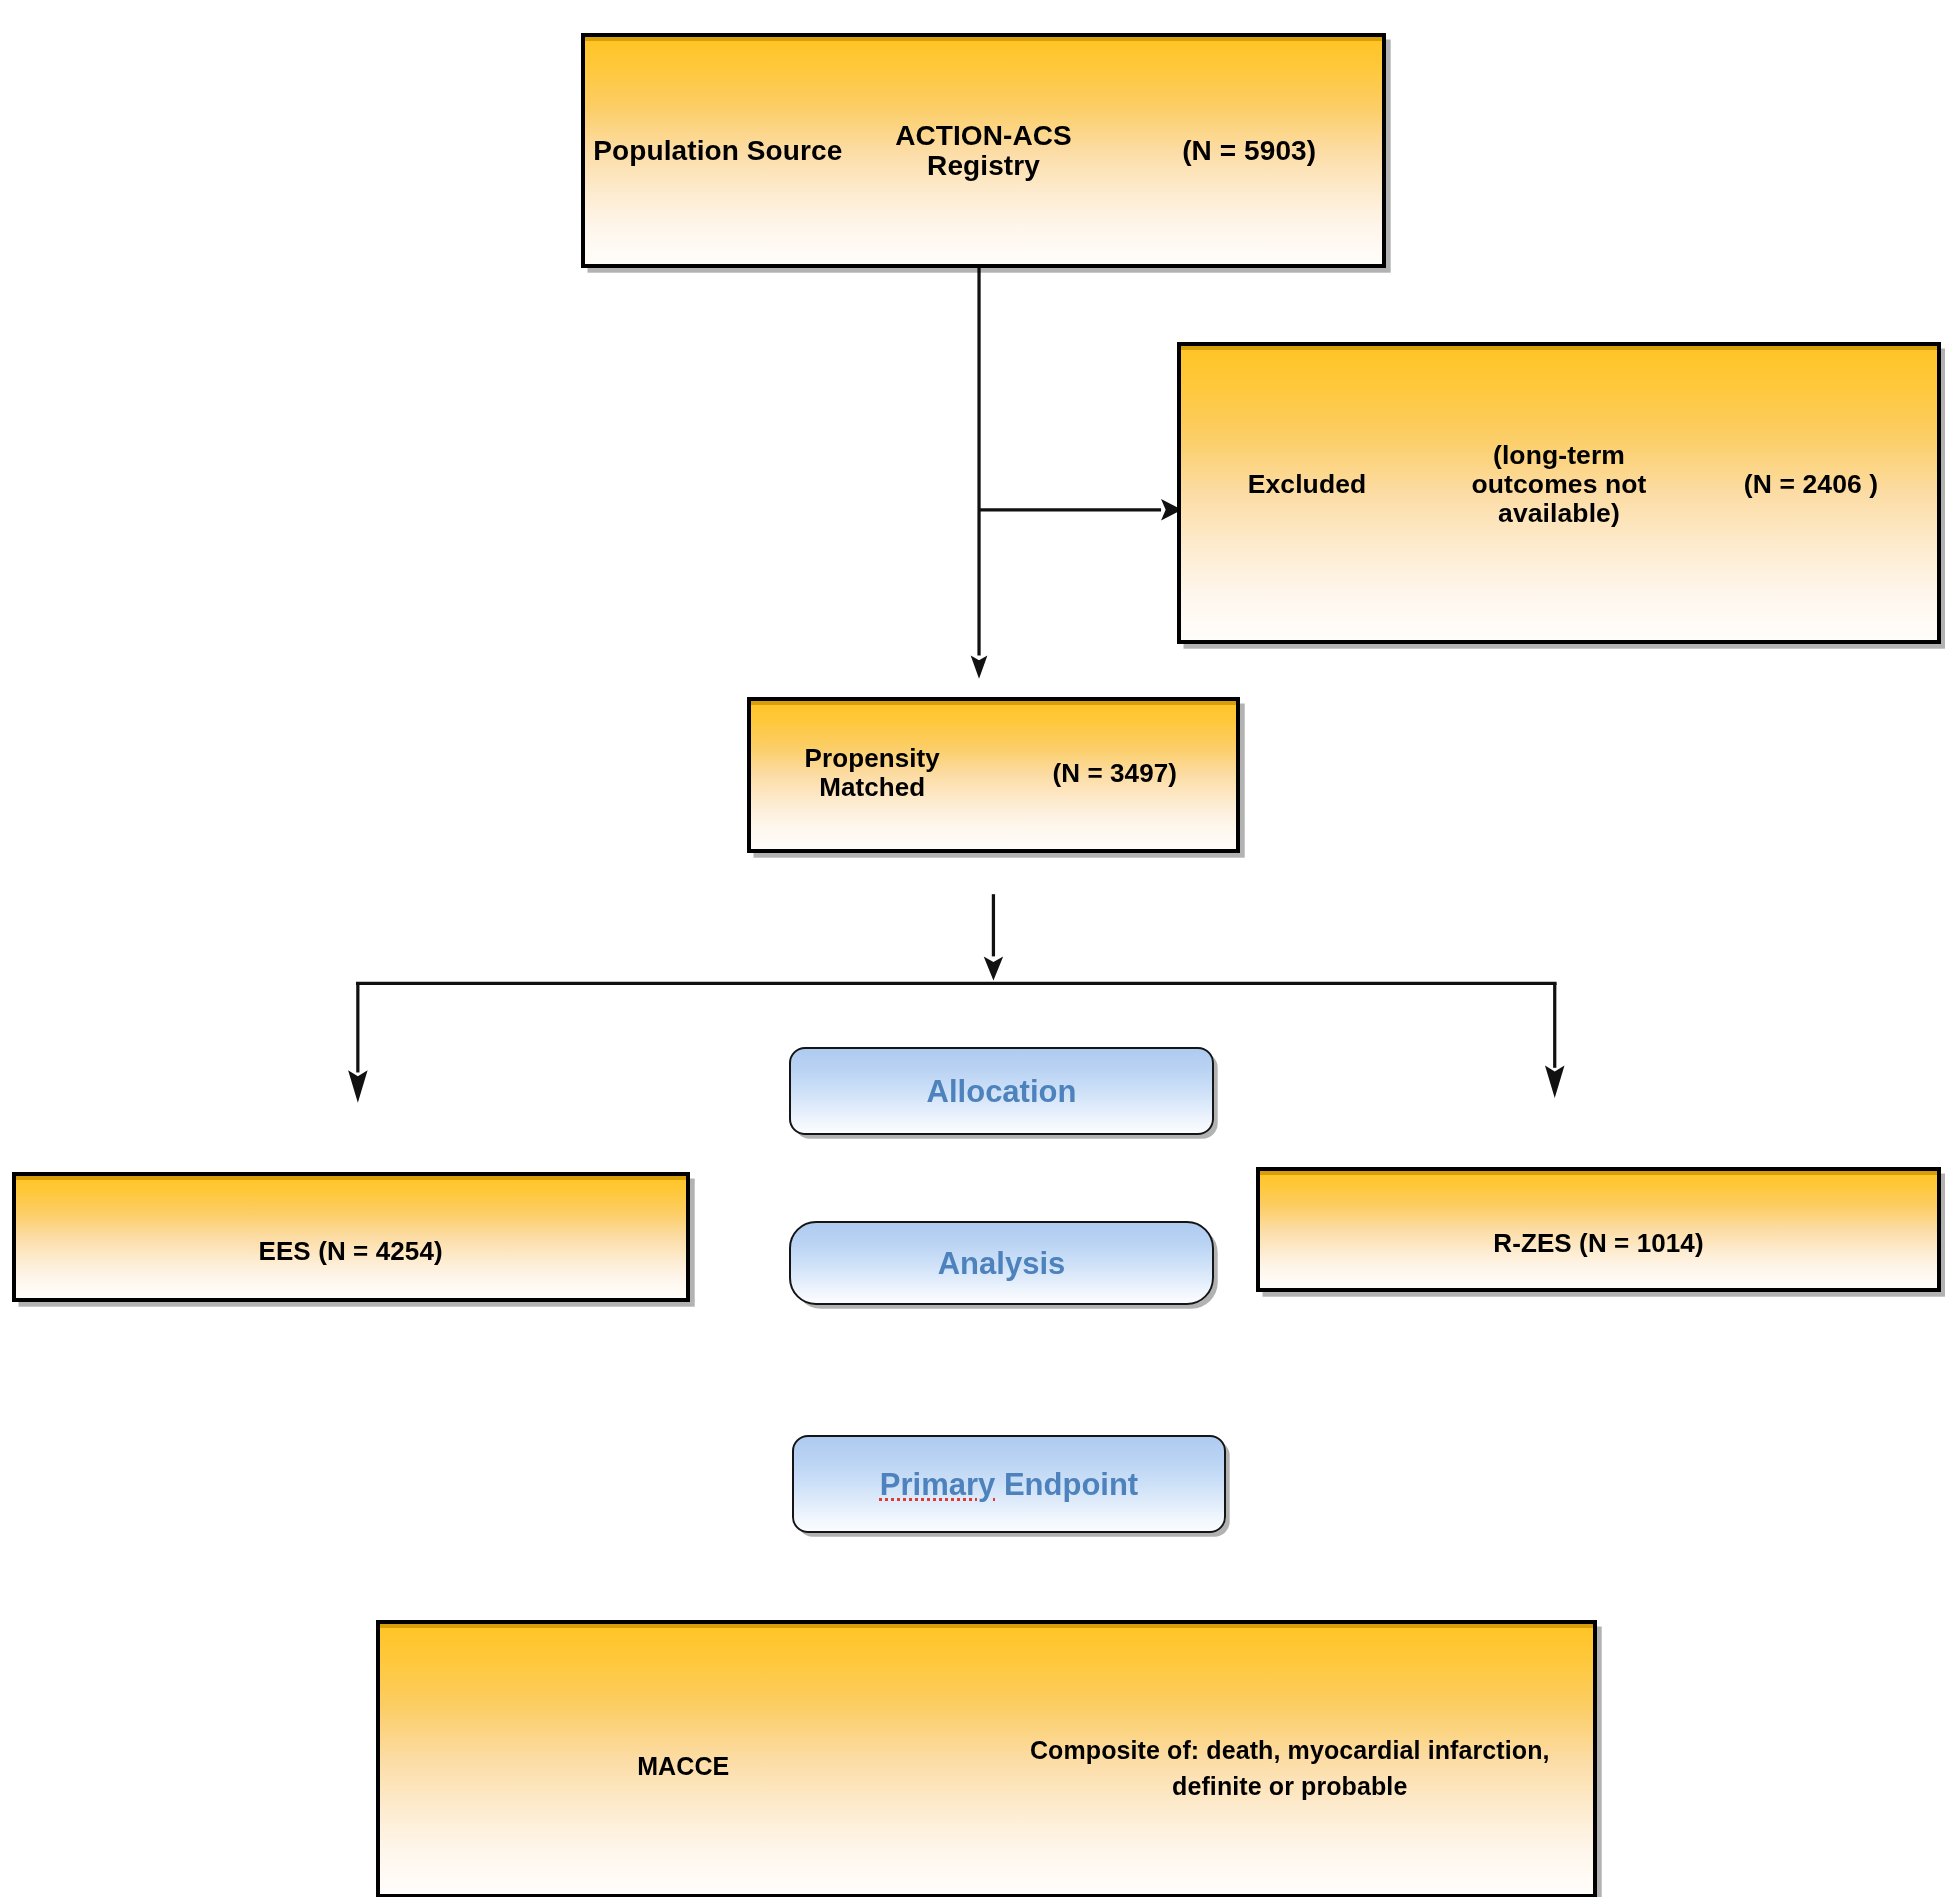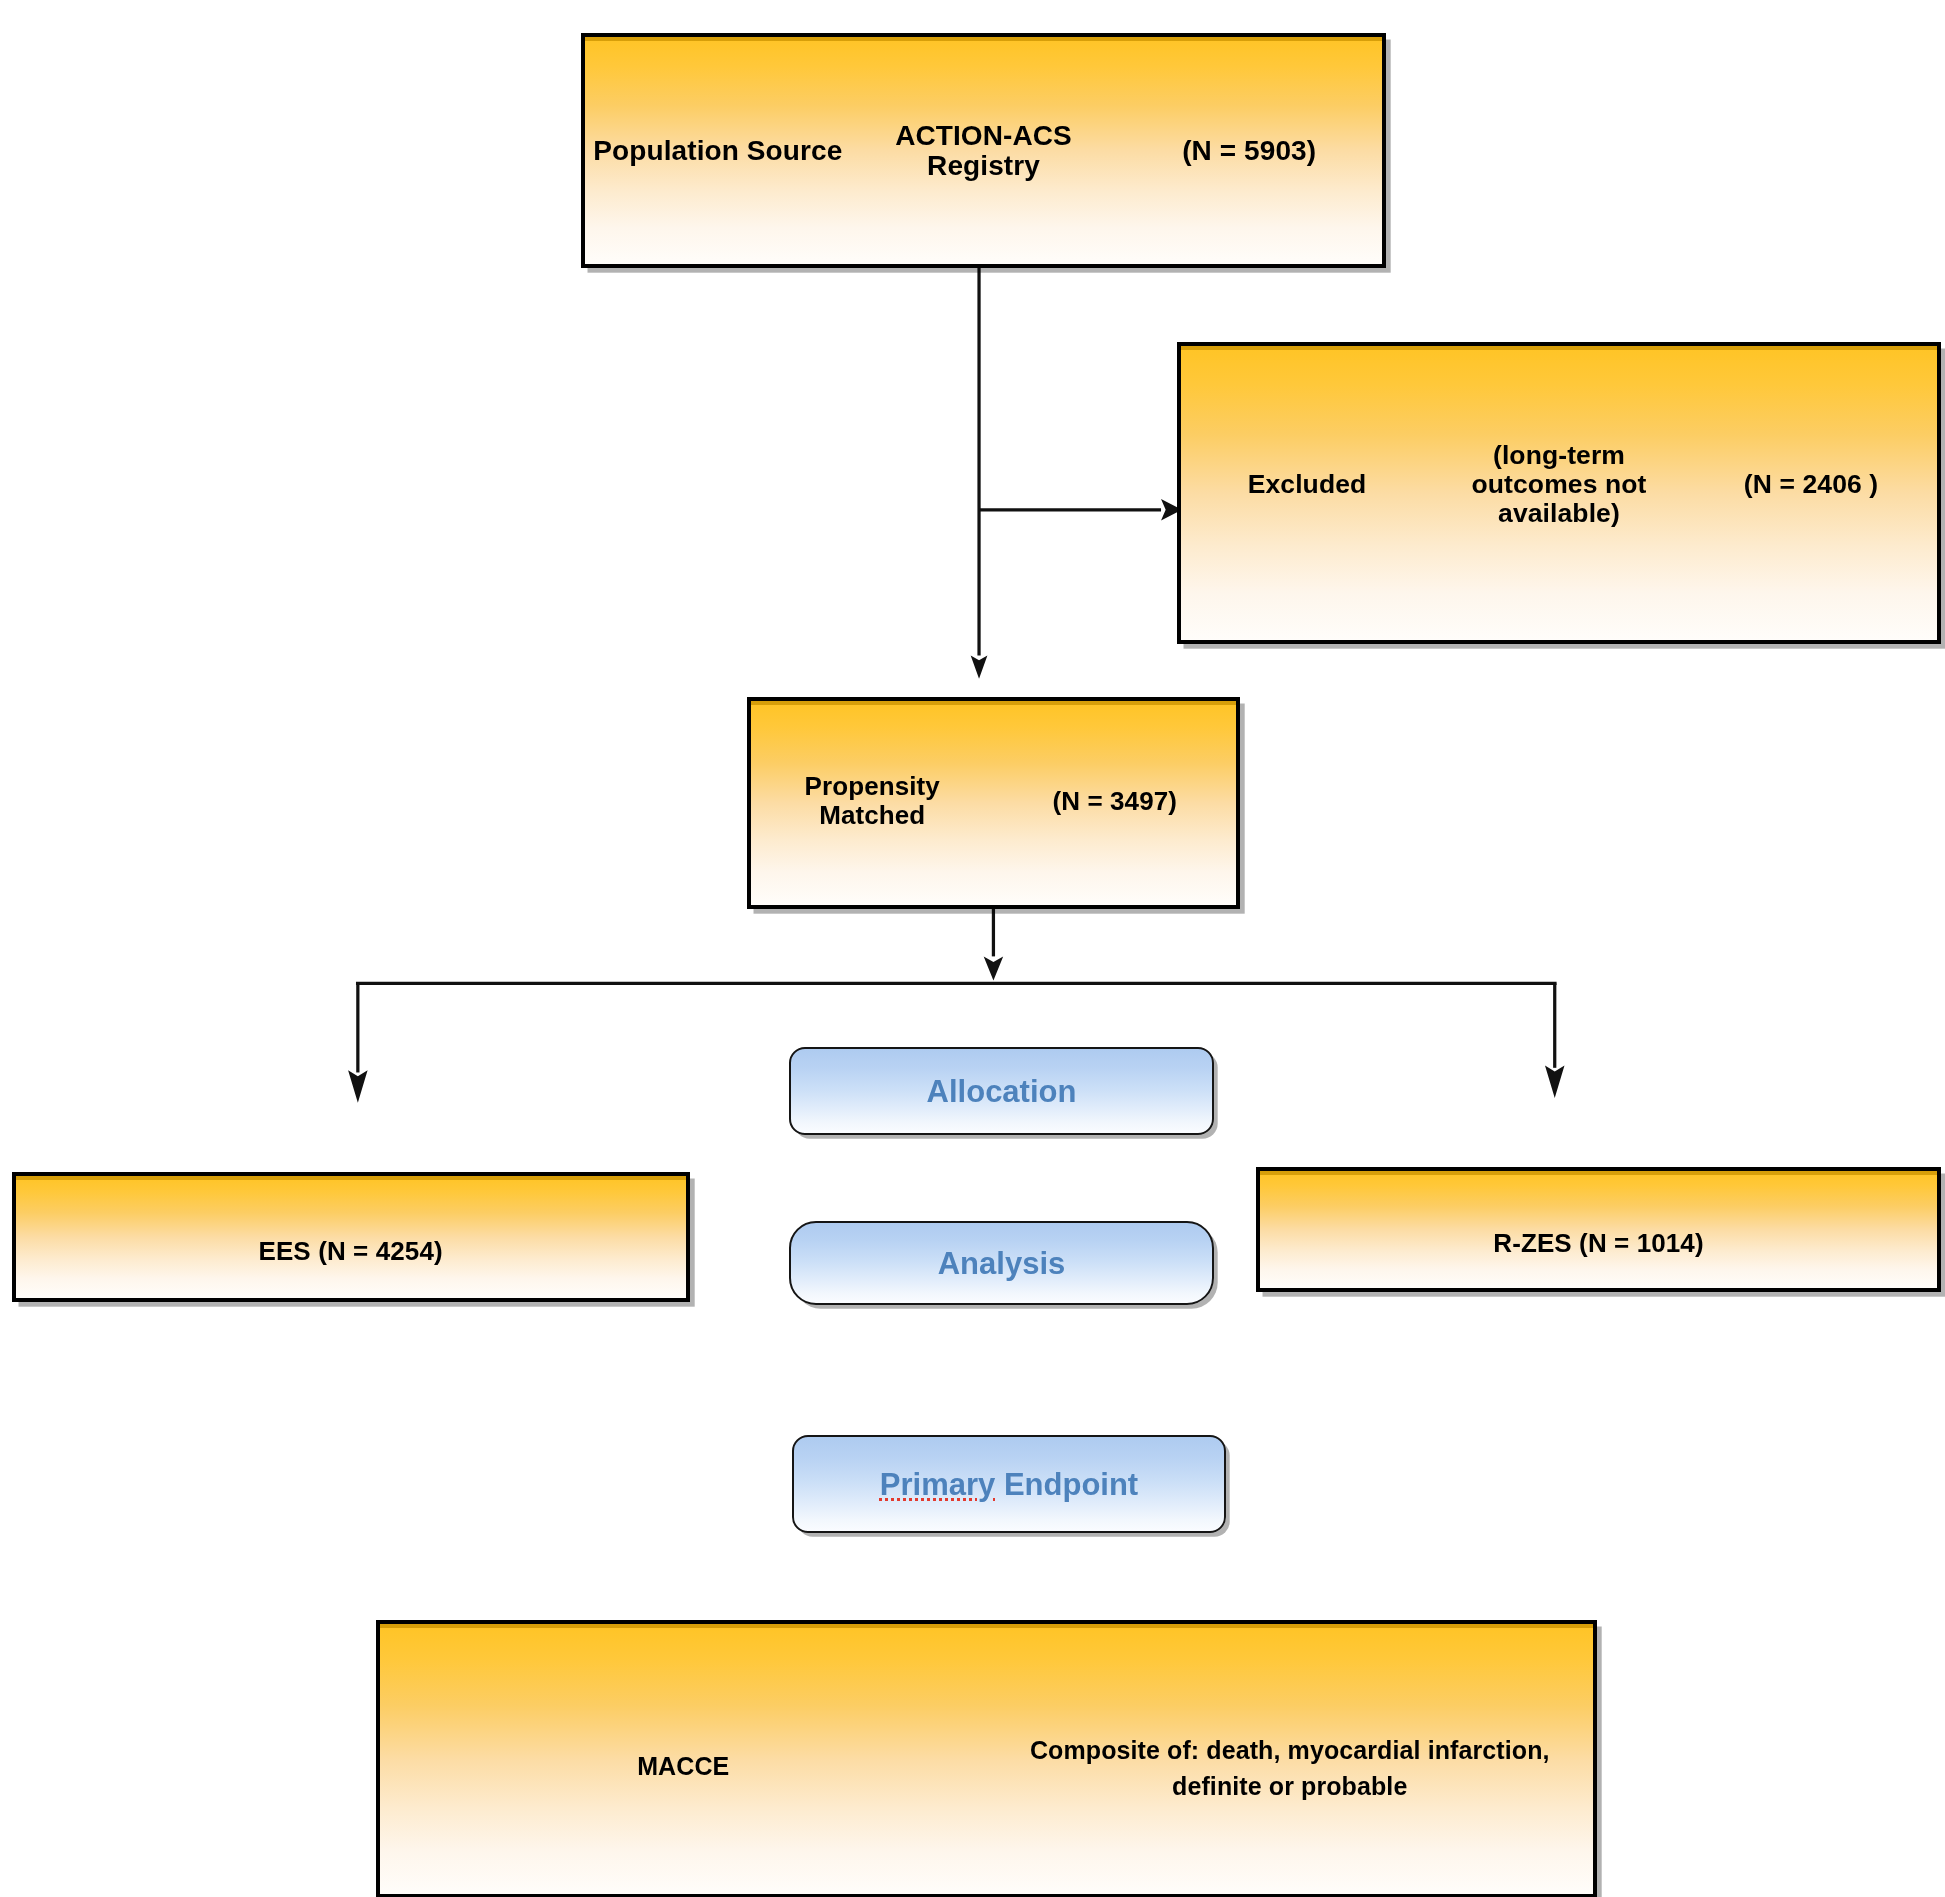--- a/index.html
+++ b/index.html
@@ -112,21 +112,21 @@
   #box-excluded {
     left: 1177px; top: 324px;
     width: 764px; height: 302px;
     padding-top: 5px;
     font-size: 26.5px;
   }
   #box-excluded .oline { margin-bottom: 21.4px; }
 
   #box-propensity {
     left: 747px; top: 679px;
-    width: 493px; height: 212px;
+    width: 493px; height: 156px;
     padding-top: 20px;
     font-size: 26px;
   }
   #box-propensity .oline { margin-bottom: 24px; }
 
   #box-ees {
     left: 11.6px; top: 1154px;
     width: 678px; height: 130px;
     padding-top: 29px;
     font-size: 26px;

